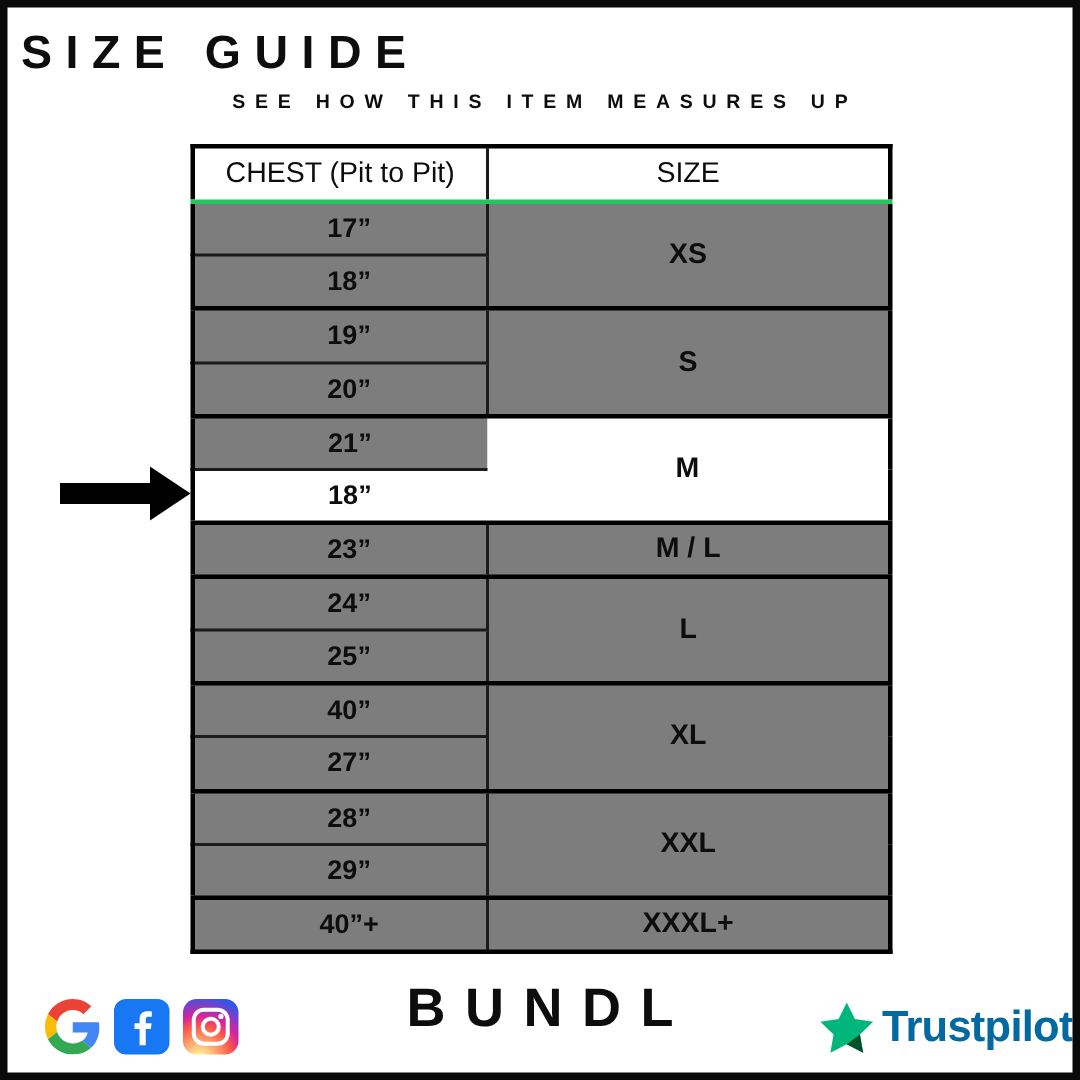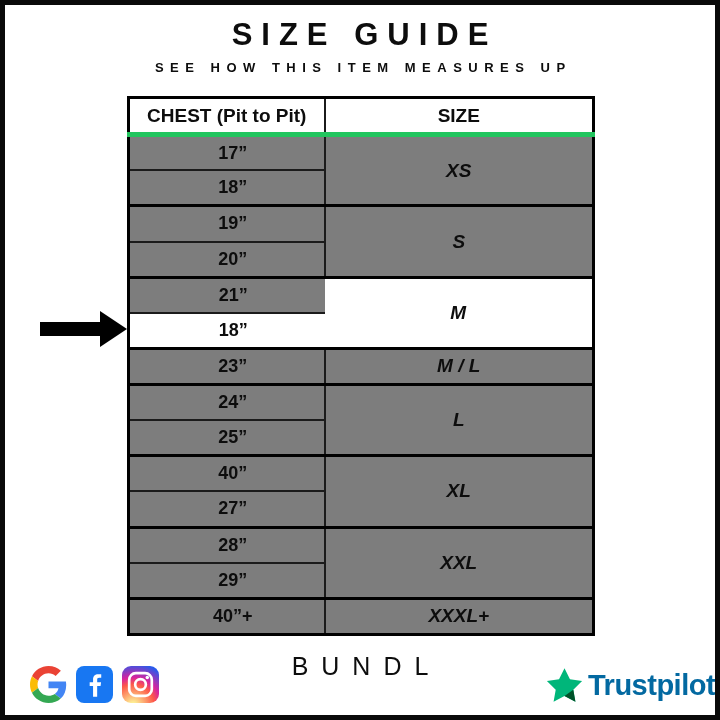--- a/index.html
+++ b/index.html
@@ -4,21 +4,21 @@
 <style>
   * { margin: 0; padding: 0; box-sizing: border-box; }
   html, body { width: 720px; height: 720px; background: #fff; font-family: "Liberation Sans", sans-serif; }
   .frame {
     position: relative; width: 720px; height: 720px;
     background: #fff; border: 5px solid #0a0a0a; overflow: hidden;
   }
   
   .title {
     position: absolute; top: 12px; left: 0; right: 0;
-    text-align: center; font-size: 31px; font-weight: bold;
+    text-align: left; font-size: 31px; font-weight: bold;
     letter-spacing: 9px; text-indent: 9px; color: #0d0d0d;
   }
   .subtitle {
     position: absolute; top: 55px; left: 0; right: 0;
     text-align: center; font-size: 13px; font-weight: bold;
     letter-spacing: 6.5px; text-indent: 6.5px; color: #0d0d0d;
   }
   
   .size-table-wrap { position: absolute; left: 122px; top: 91px; }
   table.size-table {
@@ -28,42 +28,42 @@
   col.c-chest { width: 196px; }
   col.c-size  { width: 269px; }
   .size-table th, .size-table td {
     border: 2px solid #1b1b1b;
     text-align: center; vertical-align: middle;
     color: #0d0d0d; background: var(--cell-gray);
   }
   .size-table tr { height: 35.7px; }
   .size-table tr.head { height: 37px; }
   .size-table th {
-    background: #fff; font-size: 19px; font-weight: bold;
-    border-bottom: 5px solid #22c55e;
+    background: #fff; font-size: 19px; font-weight: normal;
+    border-bottom: 3px solid #22c55e;
   }
   .size-table td.chest { font-size: 18px; font-weight: bold; padding-left: 12px; }
-  .size-table td.size  { font-size: 19px; font-weight: bold; font-style: italic; }
+  .size-table td.size  { font-size: 19px; font-weight: bold; }
   .size-table tr.group-start td { border-top: 3px solid #000; }
   .size-table td.hl { background: var(--highlight); }
   .size-table td.size.hl { border-left-style: hidden; }
   
   .arrow { position: absolute; left: 33px; top: 305px; }
   
   .social { position: absolute; left: 25px; top: 661px; display: flex; gap: 9px; align-items: center; }
   .soc-btn { width: 37px; height: 37px; display: block; }
   .fb { background: var(--facebook-blue); border-radius: 8px; }
   .ig {
     border-radius: 9px;
     background: radial-gradient(circle at 30% 107%, #fdf497 0%, #fdf497 5%, #fd5949 45%, #d6249f 60%, #285aeb 90%);
     display: flex; align-items: center; justify-content: center;
   }
   .brand { position: absolute; left: 0; right: 0; top: 648px; text-align: center; }
   .brand-name {
-    font-size: 25px; font-weight: normal; color: #0d0d0d;
+    font-size: 36px; font-weight: bold; color: #0d0d0d;
     letter-spacing: 13px; text-indent: 13px; line-height: 1.05;
   }
   .brand-domain {
     font-size: 11px; font-weight: bold; color: #0d0d0d;
     letter-spacing: 5.5px; text-indent: 5.5px; margin-top: 4px;
   }
   .trustpilot { position: absolute; left: 541px; top: 662px; display: flex; align-items: center; gap: 5px; }
   .tp-label { font-size: 29px; font-weight: bold; color: #0369a1; letter-spacing: -0.5px; }
 </style>
 </head>

